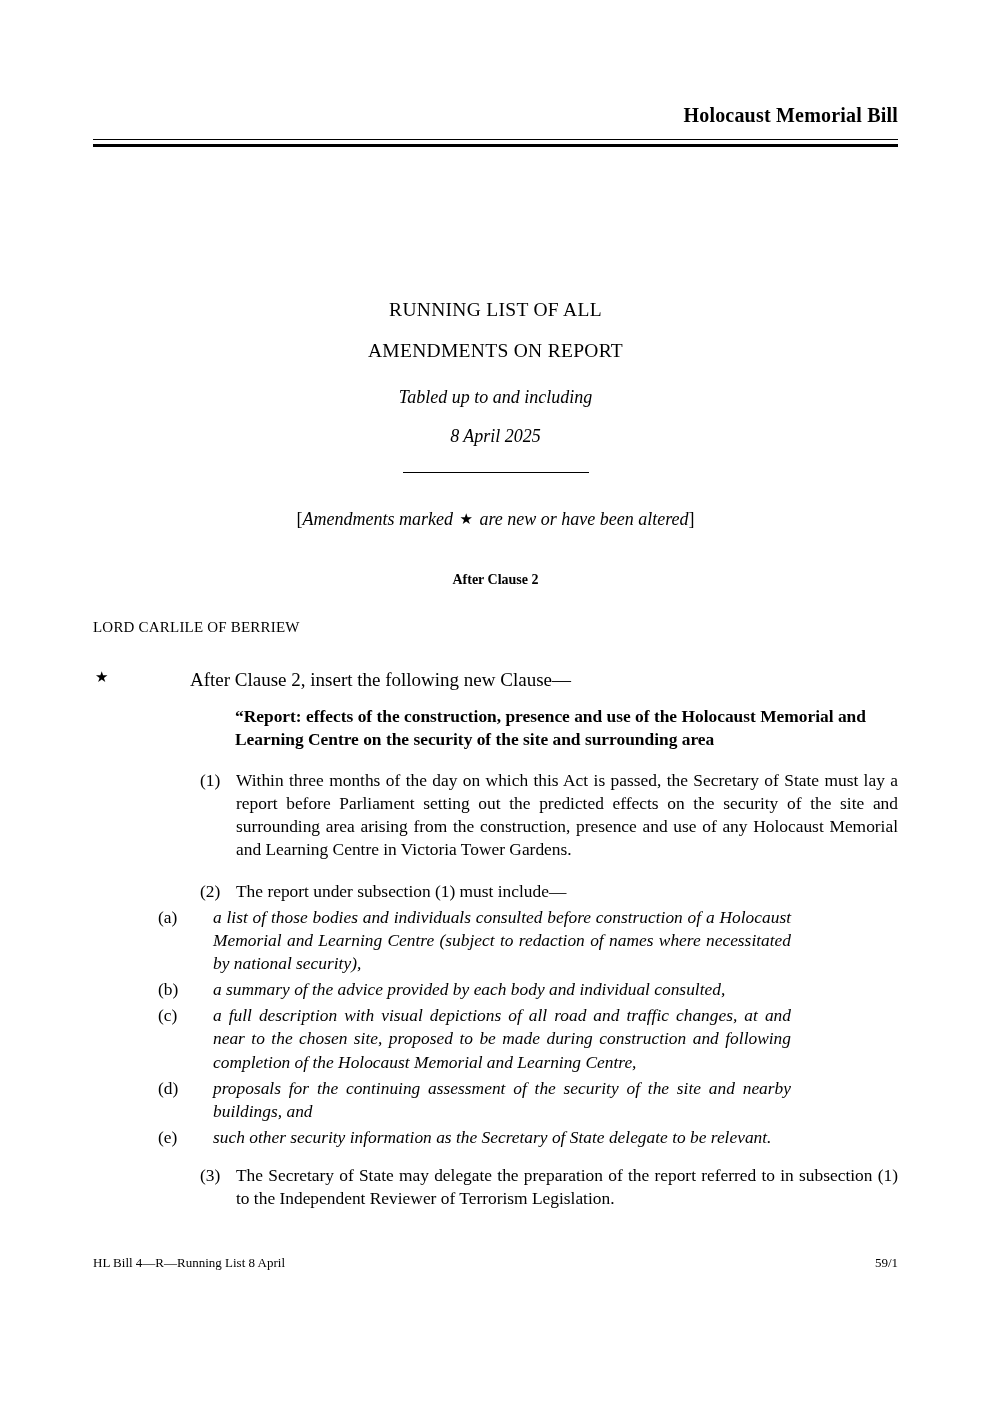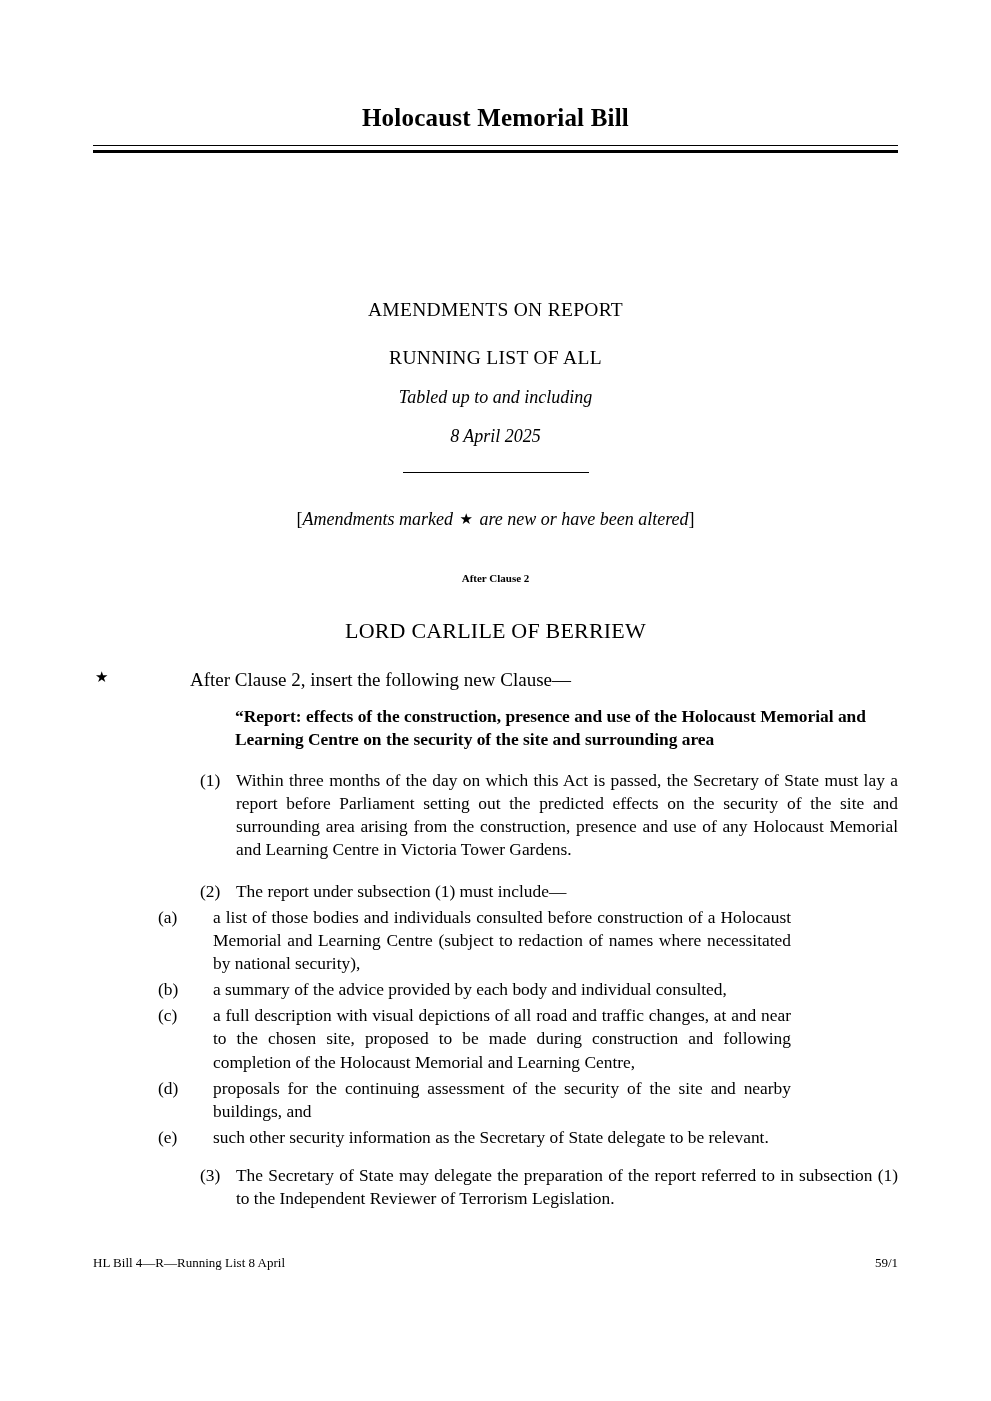--- a/index.html
+++ b/index.html
@@ -26,22 +26,22 @@
   }
 
   
   .masthead {
     position: absolute;
     left: 93px;
     top: 104px;
     width: 805px;
   }
   .bill-title {
-    text-align: center;
-    font-size: 25px;
+    text-align: right;
+    font-size: 20px;
     font-weight: bold;
     letter-spacing: 0.2px;
     line-height: 1.15;
     margin: 0;
   }
   .rule-double {
     margin-top: 12px;
     border-top: 1.5px solid #000;
     height: 4px;
     box-sizing: content-box;
@@ -96,31 +96,30 @@
     padding: 0 2px;
   }
 
   
   .clause-heading {
     position: absolute;
     left: 93px;
     top: 573px;
     width: 805px;
     text-align: center;
-    font-size: 11px;
+    font-size: 14px;
     font-weight: bold;
     line-height: 1.0;
   }
   .member-name {
     position: absolute;
     left: 93px;
     top: 620px;
     width: 805px;
-    text-align: center;
-    font-size: 22px;
+    font-size: 15px;
     line-height: 1.0;
     letter-spacing: 0.2px;
   }
 
   
   .amendment {
     position: absolute;
     left: 93px;
     top: 668px;
     width: 805px;
@@ -184,20 +183,21 @@
   .lettered > .let {
     position: absolute;
     left: 0;
     top: 0;
     width: 40px;
     text-align: left;
   }
   .lettered > .txt {
     display: block;
     margin-left: 55px;
+    font-style: italic;
   }
   .lettered:first-of-type {
     margin-top: 5px;
   }
   
   .subsec > .txt, .lettered > .txt { text-align: justify; }
   .no-justify { text-align: center; }
 
   
   .footer {
@@ -218,22 +218,22 @@
 <body>
 
 <div class="page">
 
   <div class="masthead">
     <h1 class="bill-title">Holocaust Memorial Bill</h1>
     <div class="rule-double"></div>
   </div>
 
   <div class="header-block">
+    <div class="hdr-line">RUNNING LIST OF ALL</div>
     <div class="hdr-line second">AMENDMENTS ON REPORT</div>
-    <div class="hdr-line">RUNNING LIST OF ALL</div>
     <div class="hdr-italic">Tabled up to and including</div>
     <div class="hdr-italic date">8 April 2025</div>
     <div class="rule-short"></div>
     <div class="marked-note">
       <span>[</span><i>Amendments marked </i><span class="star-glyph">★</span><i> are new or have been altered</i><span>]</span>
     </div>
   </div>
 
   <div class="clause-heading">After Clause 2</div>
   <div class="member-name">LORD CARLILE OF BERRIEW</div>

